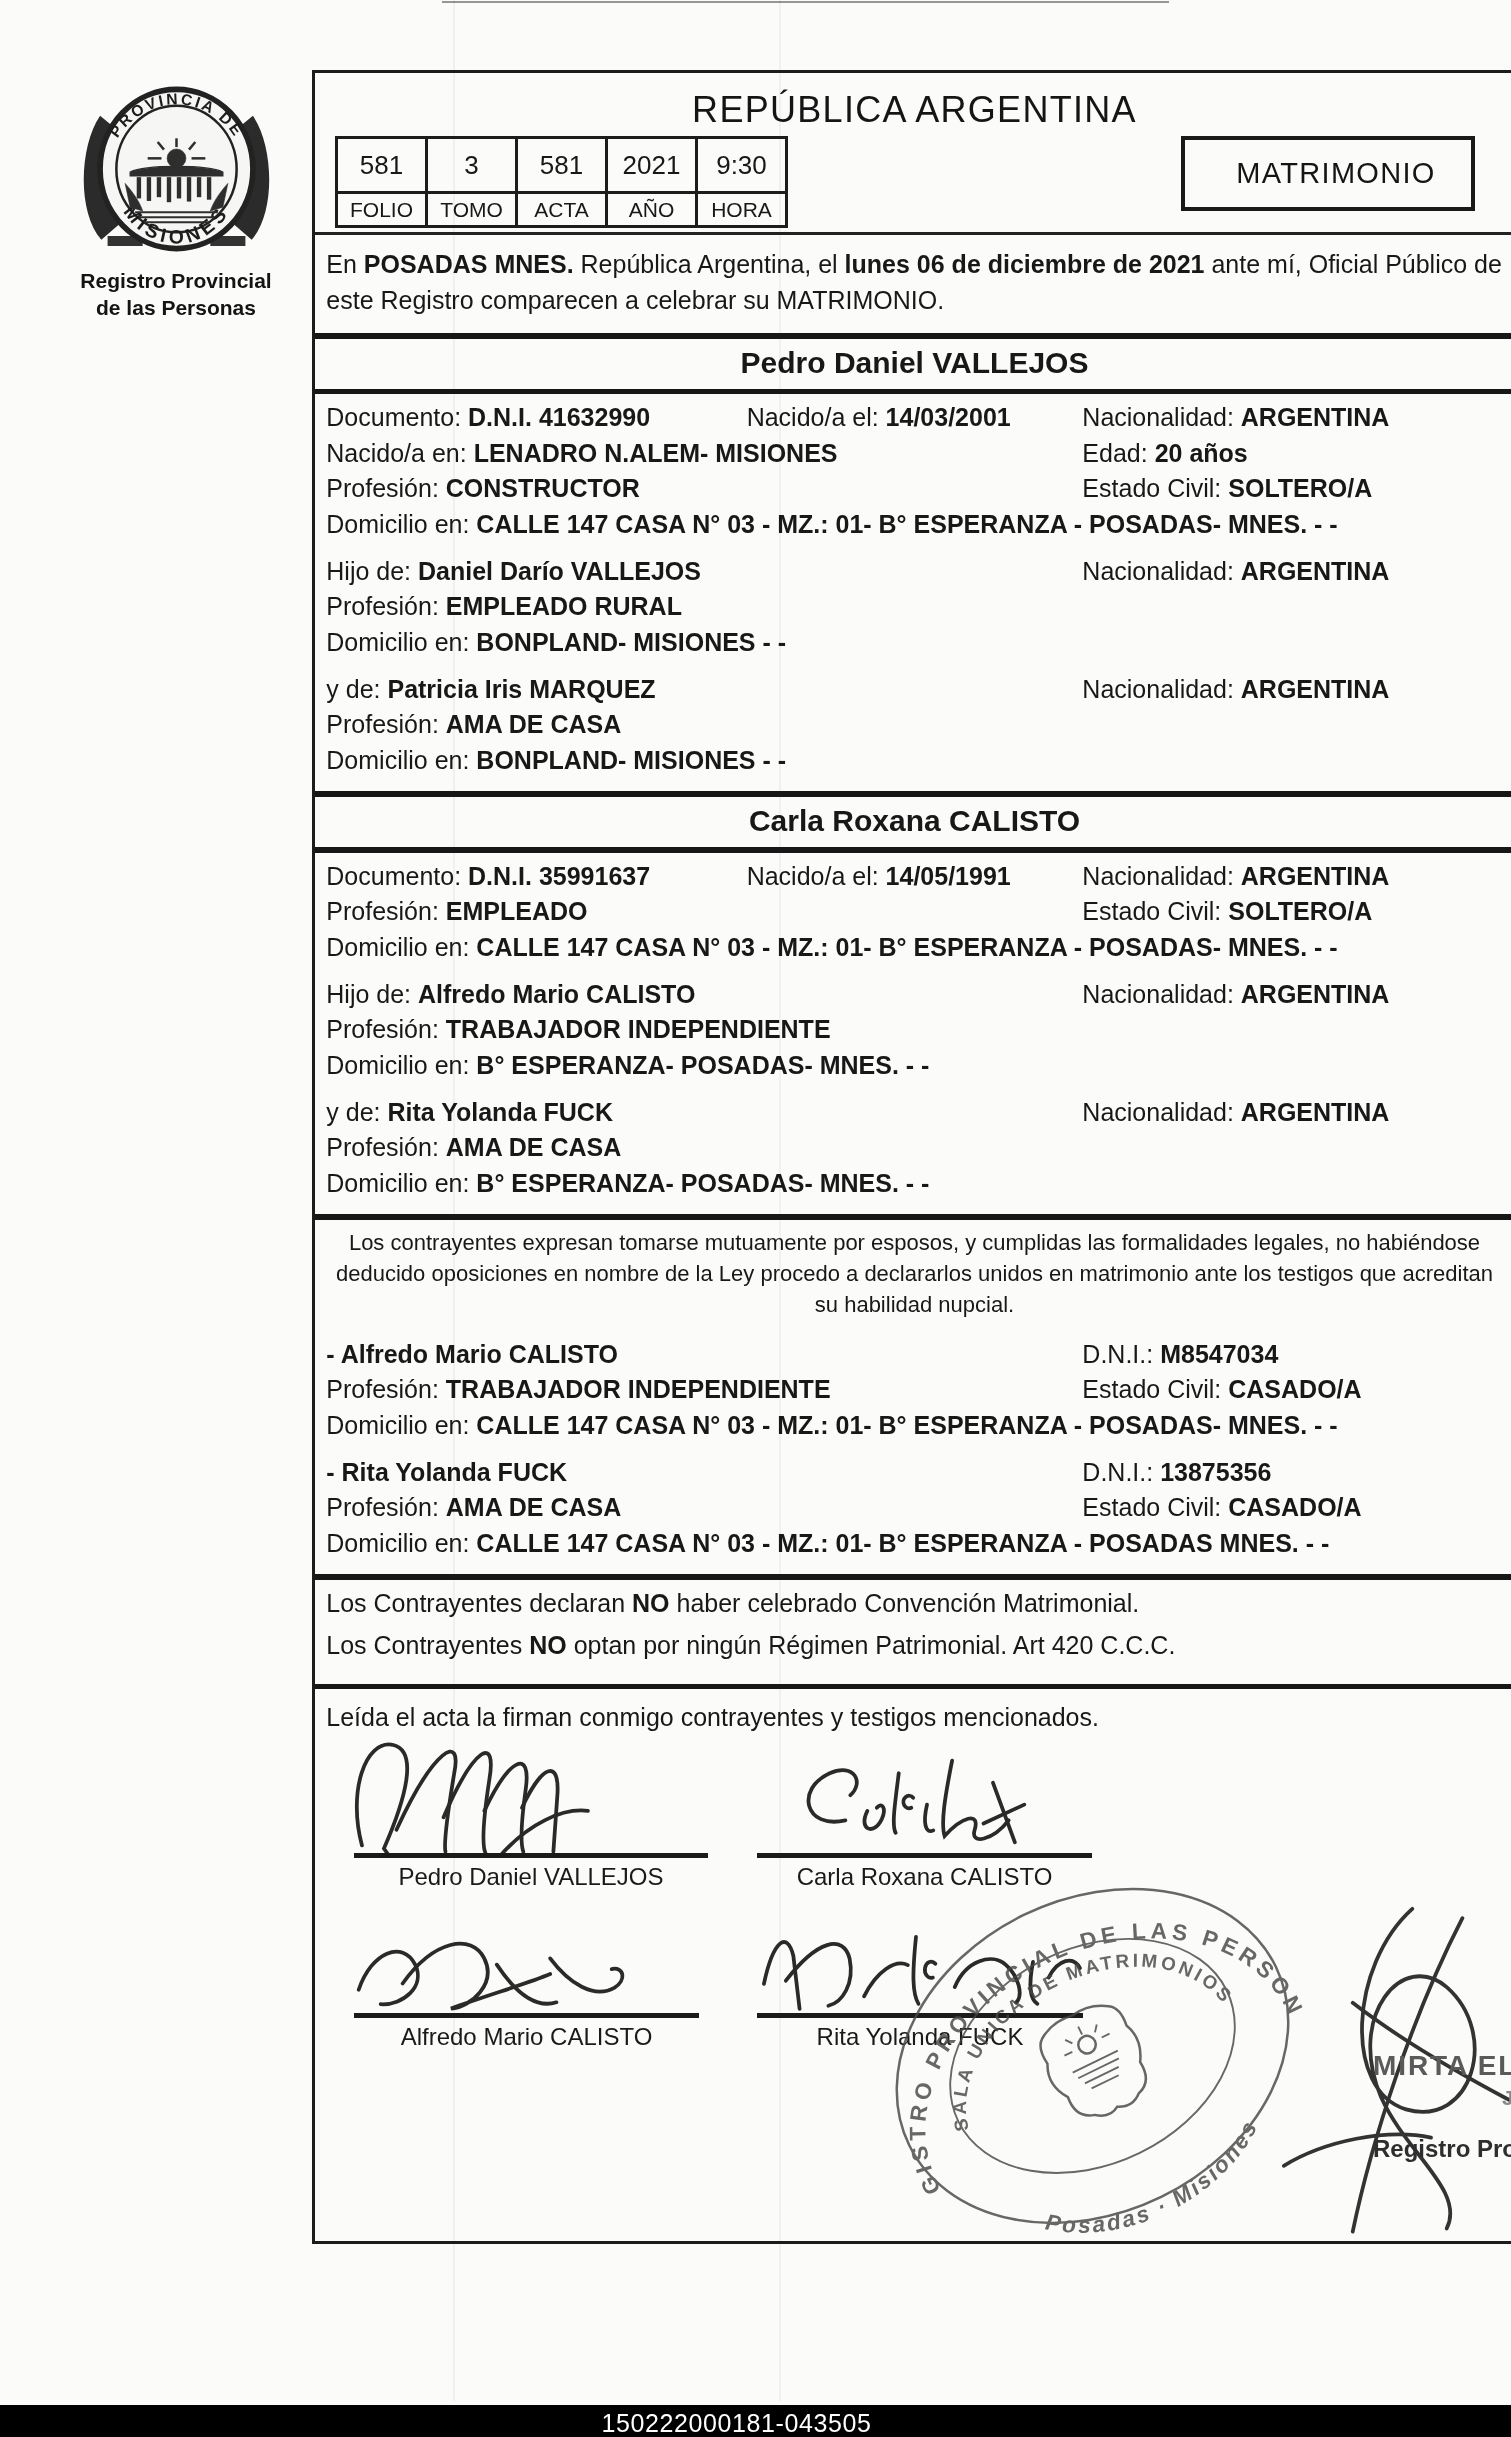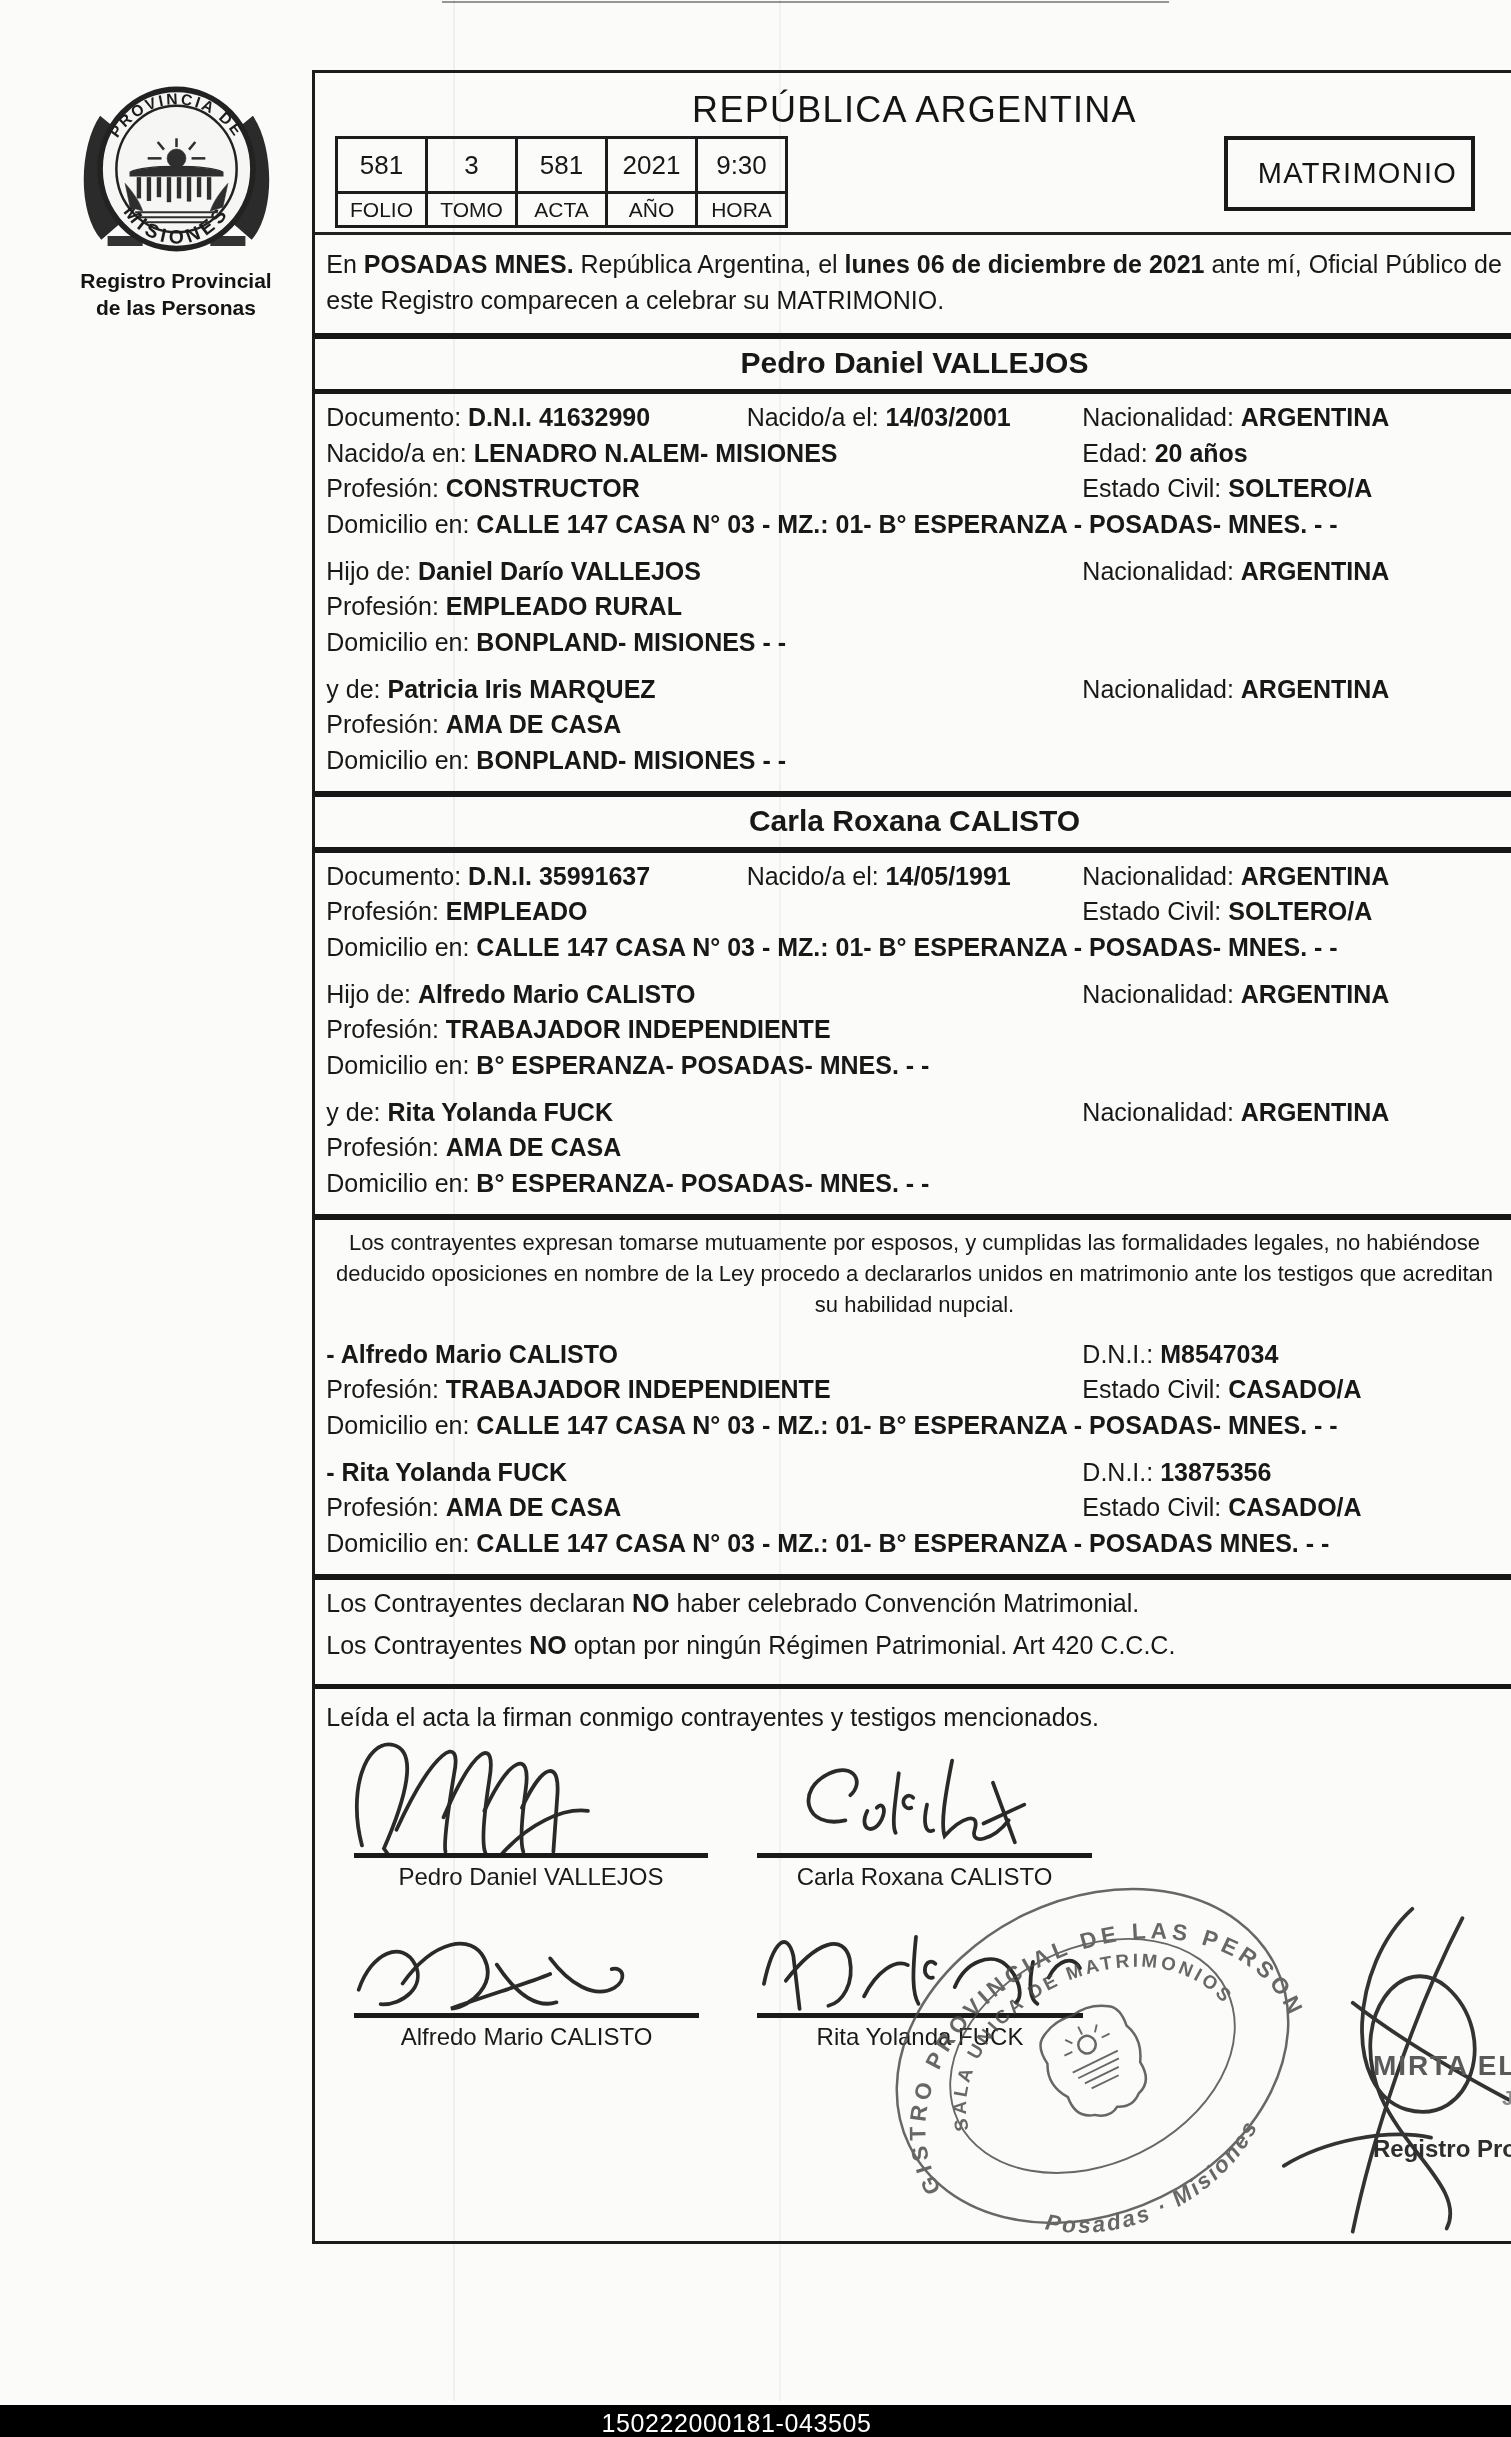--- a/index.html
+++ b/index.html
@@ -27,21 +27,21 @@
   .hsep-thin{height:2.5px;background:#222;}
 
   
   .hdr{position:relative;height:159px;}
   .cert-title{margin:0;position:absolute;left:0;right:0;top:16.3px;text-align:center;
     font-size:36px;font-weight:400;letter-spacing:1.3px;color:#151515;}
   .rec-table{position:absolute;left:20px;top:63px;border-collapse:collapse;}
   .rec-table td{border:3.1px solid #1d1d1d;text-align:center;background:transparent;}
   .rec-table .val td{width:85px;height:50px;font-size:26px;}
   .rec-table .lab td{height:29px;font-size:21px;}
-  .act-type-box{position:absolute;right:39px;top:63px;width:251px;height:75px;
+  .act-type-box{position:absolute;right:39px;top:63px;width:294px;height:75px;
     border:4.4px solid #1a1a1a;display:flex;align-items:center;justify-content:center;box-sizing:border-box;padding-left:16px;}
   .act-type-box span{font-size:29px;letter-spacing:1.3px;color:#151515;}
 
   
   .intro{padding:12.5px 11.3px 15px 11.3px;font-size:25px;line-height:1.42;}
   b{font-weight:bold;}
   .person-title{padding:7.5px 0 8.8px 0;text-align:center;font-size:30px;font-weight:bold;}
   .details{padding:8.8px 0 10px 0;border-radius:7px;}
   .row{position:relative;padding:0 11.3px;margin:0 0 7.5px 0;font-size:25px;line-height:1.12;white-space:nowrap;}
   .row .c2{position:absolute;left:36%;}

